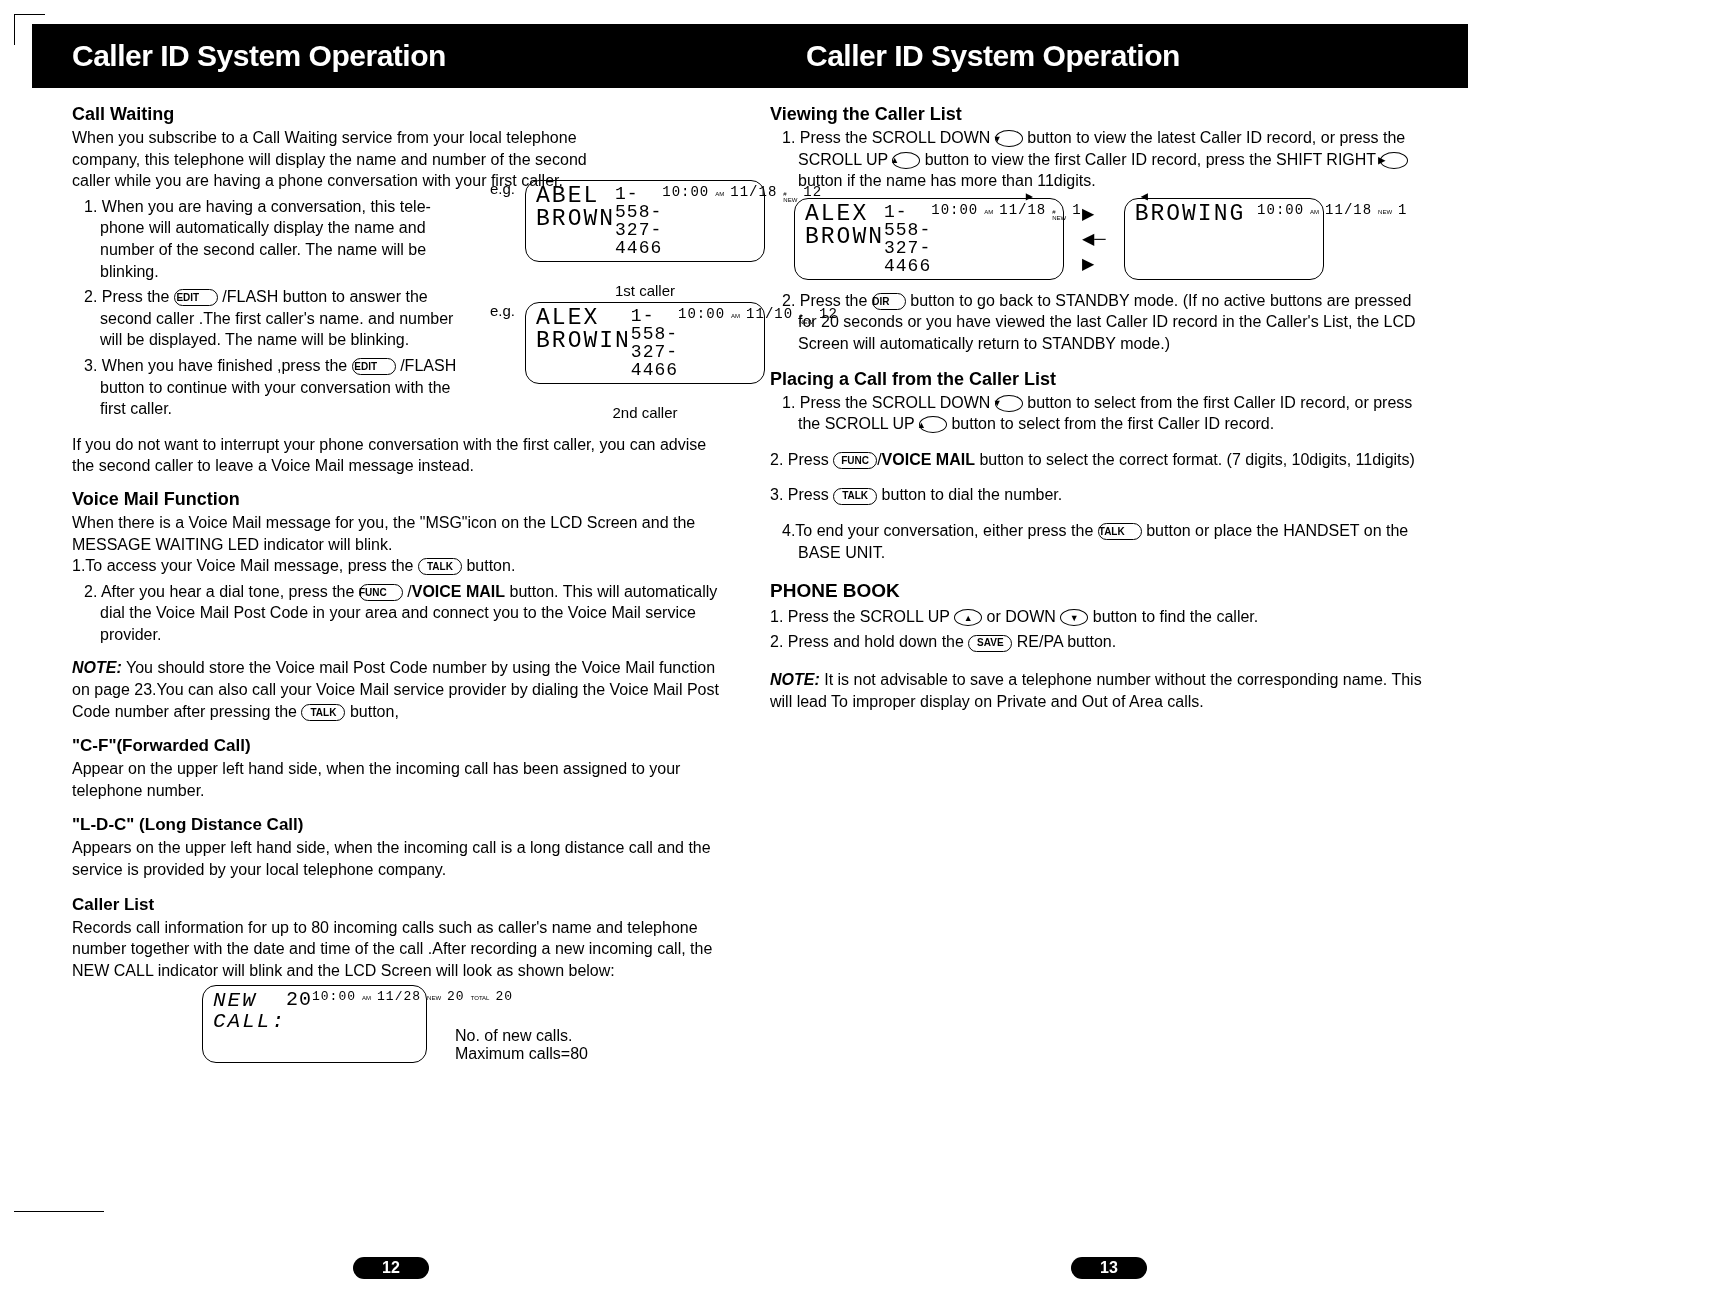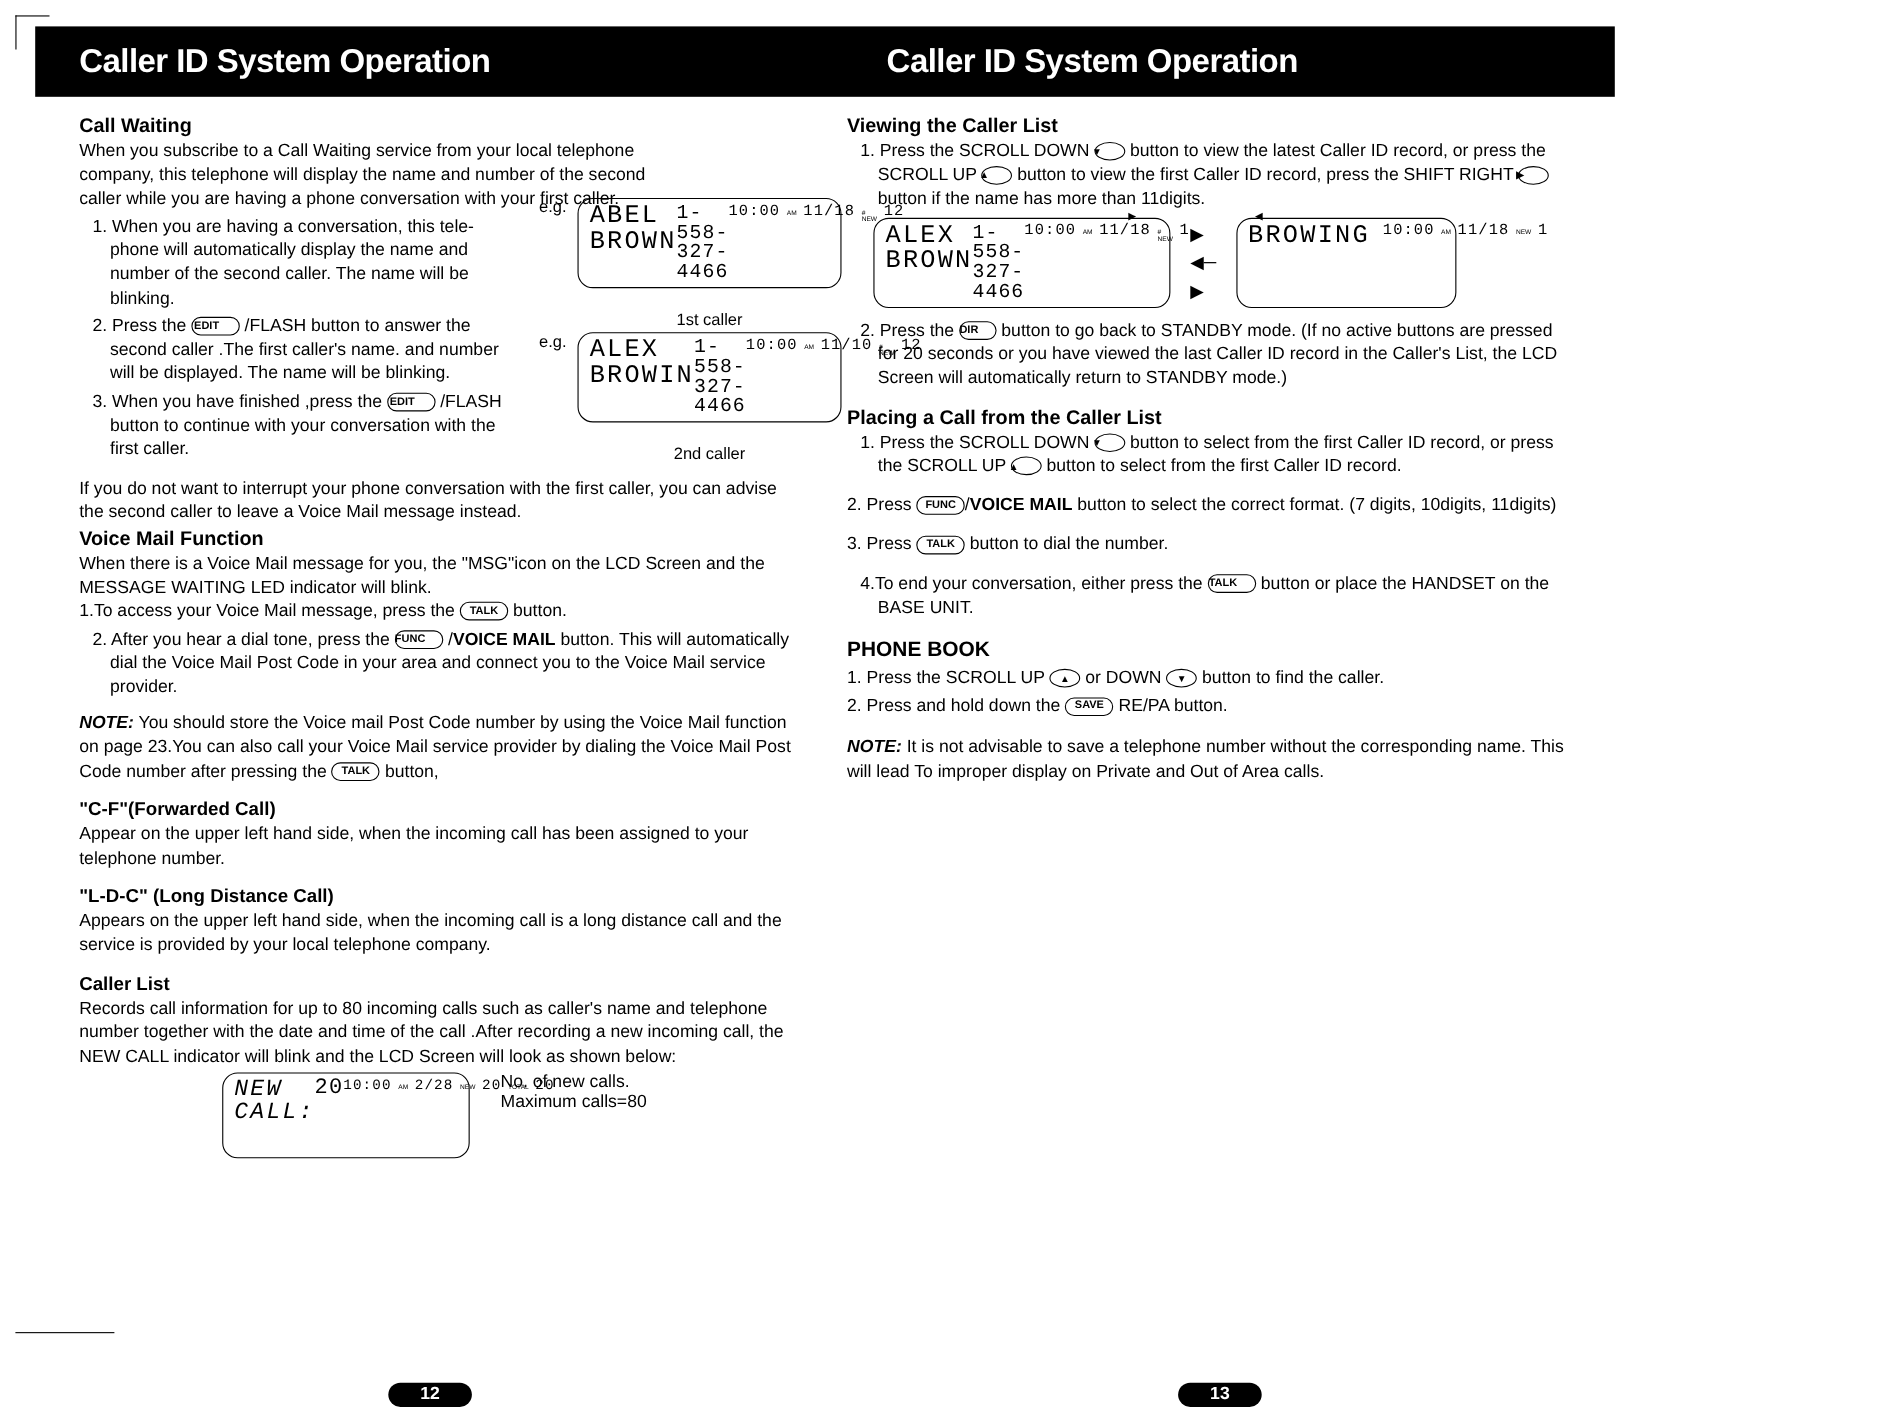--- a/index.html
+++ b/index.html
@@ -47,21 +47,21 @@
     align-items: center;
     padding-left: 40px;
     font-size: 30px;
     font-weight: 900;
     letter-spacing: -0.5px;
   }
   .page.right .header-bar { margin: 14px -40px 16px -20px; padding-left: 56px;}
   .section-title {
     font-weight: 700;
     font-size: 18px;
-    margin: 2px 0 2px 0;
+    margin: 12px 0 2px 0;
   }
   .body-text {
     font-size: 16px;
     line-height: 1.35;
   }
   .step {
     font-size: 16px;
     line-height: 1.35;
     margin: 0 0 4px 0;
   }
@@ -219,28 +219,28 @@
 
       <div class="subhead">"C-F"(Forwarded Call)</div>
       <div class="body-text">Appear on the upper left  hand side, when the incoming call has been assigned to your telephone number.</div>
 
       <div class="subhead">"L-D-C" (Long Distance Call)</div>
       <div class="body-text">Appears on the upper left  hand side, when the incoming call is a long distance call and the service is provided by your local telephone  company.</div>
 
       <div class="subhead">Caller List</div>
       <div class="body-text">Records call information  for up  to 80 incoming calls such as  caller's name and telephone number together with the date and time of the call .After recording a new incoming call, the NEW CALL indicator will blink and the LCD Screen will  look as shown below:</div>
 
-      <div style="display:flex; align-items:flex-start; gap:28px; margin:4px 0 0 130px;">
+      <div style="display:flex; align-items:flex-end; gap:28px; margin:4px 0 0 130px;">
         <div class="lcd lcd-small" style="width:225px; height:78px">
           <div class="row1">NEW CALL:</div>
           <div class="row2" style="text-align:center; font-size:20px;">20</div>
           <div class="row3" style="font-size:13px;">
             <span>10:00</span>
               <span class="tiny">AM</span>
-            <span>2/28</span>
+            <span>11/28</span>
             <span class="tiny">NEW</span>
               <span>20</span>
             <span class="tiny">TOTAL</span>
               <span>20</span>
           </div>
         </div>
         <div style="font-size:16px">
           <div>No. of new calls.</div>
           <div>Maximum calls=80</div>
         </div>

